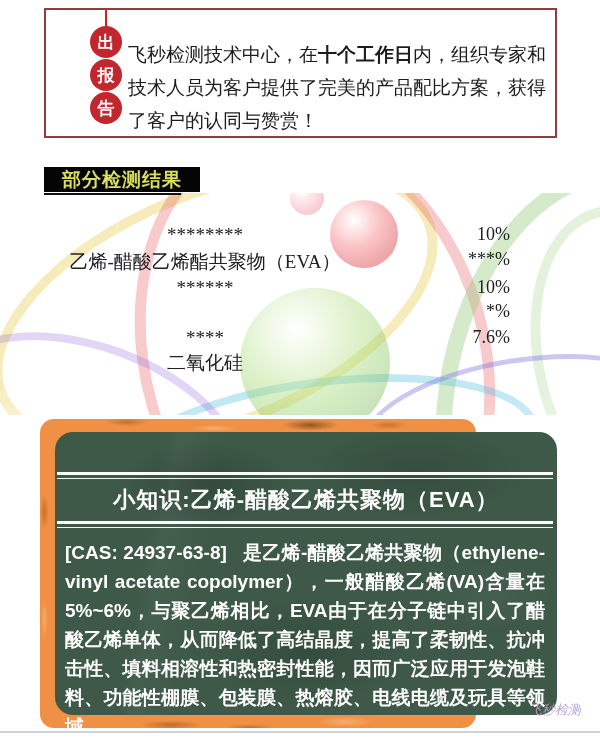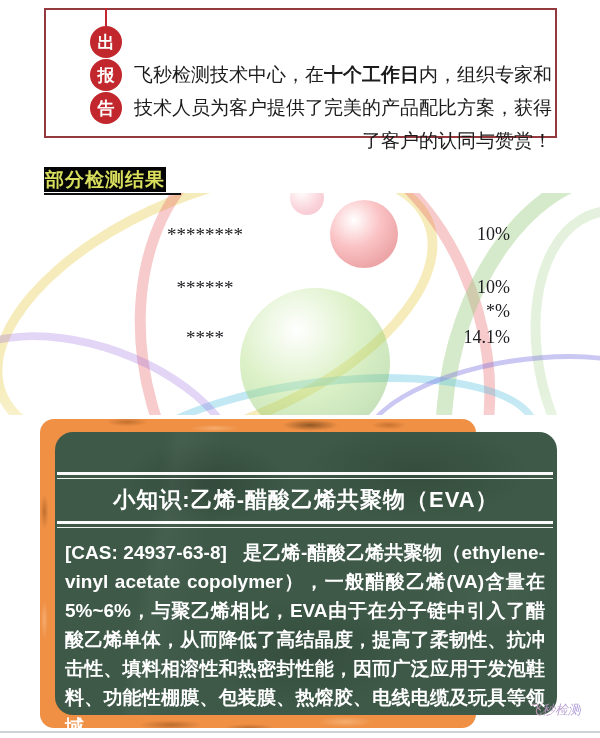--- a/index.html
+++ b/index.html
@@ -19,28 +19,28 @@
         font-family:"Liberation Sans",sans-serif;}
 
   
   .report-box{position:absolute;left:44px;top:8px;width:513px;height:130px;
               border:2px solid var(--border-maroon);}
   .badge-connector{position:absolute;left:59px;top:-2px;width:2px;height:22px;background:var(--badge-red);}
   .badge-circle{position:absolute;left:44px;width:32px;height:32px;border-radius:50%;
                 background:var(--badge-red);color:#fff;font-size:17px;font-weight:bold;
                 display:flex;align-items:center;justify-content:center;}
   .bc1{top:16px}.bc2{top:49px}.bc3{top:82px}
-  .report-text{position:absolute;left:82px;top:28px;width:424px;text-align:right;
-               font-size:19px;line-height:33px;color:#1c1c1c;margin-top:20px;}
+  .report-text{position:absolute;left:82px;top:28px;width:424px;text-align:left;
+               font-size:19px;line-height:33px;color:#1c1c1c;}
   .report-text b{font-weight:bold;}
 
   
   .section-label{position:absolute;left:44px;top:167px;z-index:2;}
   .label-box{display:inline-block;background:var(--label-bg);color:var(--label-text);
-             font-weight:bold;font-size:19px;line-height:21px;padding:2px 1px;letter-spacing:1px;}
+             font-weight:bold;font-size:19px;line-height:21px;padding:2px 18px;letter-spacing:1px;}
   .label-underline{width:137px;height:2px;background:#101010;margin-top:1px;}
 
   
   .results{position:absolute;left:0;top:193px;width:600px;height:222px;}
   .atom-bg{position:absolute;inset:0;overflow:hidden;z-index:0;}
   .orbit,.ball{position:absolute;border-radius:50%;}
   .ob-yellow{left:-20px;top:-5px;width:470px;height:240px;border:10px solid rgba(232,205,75,.38);transform:rotate(-22deg);}
   .ob-green-big{left:440px;top:-30px;width:300px;height:460px;border:16px solid rgba(155,205,130,.42);transform:rotate(12deg);}
   .ob-green-far{left:535px;top:10px;width:200px;height:320px;border:10px solid rgba(170,215,150,.32);transform:rotate(-14deg);}
   .ob-red{left:140px;top:-70px;width:350px;height:470px;border:11px solid rgba(228,78,82,.3);transform:rotate(-16deg);}
@@ -131,30 +131,38 @@
       <div class="ball ball-pink"></div>
       <div class="ball ball-red"></div>
       <div class="ball ball-green"></div>
       <div class="atom-fade"></div>
     </div>
     <div class="results-table">
       <div class="result-row rr0">
         <span class="substance-name">********</span>
         <span class="substance-value">10%</span>
       </div>
+      <div class="result-row rr1">
+        <span class="substance-name">乙烯-醋酸乙烯酯共聚物（EVA）</span>
+        <span class="substance-value">***%</span>
+      </div>
       <div class="result-row rr2">
         <span class="substance-name">******</span>
         <span class="substance-value">10%</span>
       </div>
       <div class="result-row rr3">
         <span class="substance-value">*%</span>
       </div>
       <div class="result-row rr4">
         <span class="substance-name">****</span>
-        <span class="substance-value">14.1%</span>
+        <span class="substance-value">7.6%</span>
+      </div>
+      <div class="result-row rr5">
+        <span class="substance-name">二氧化硅</span>
+        <span class="substance-value"></span>
       </div>
     </div>
   </section>
 
   <section class="chalkboard">
     <div class="board">
       <div class="rule">
         <div class="rule-thick"></div>
         <div class="rule-thin"></div>
       </div>

